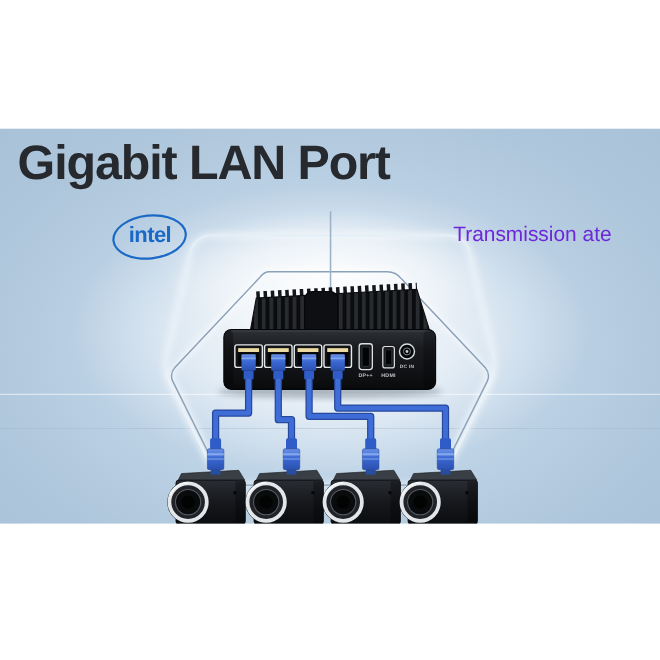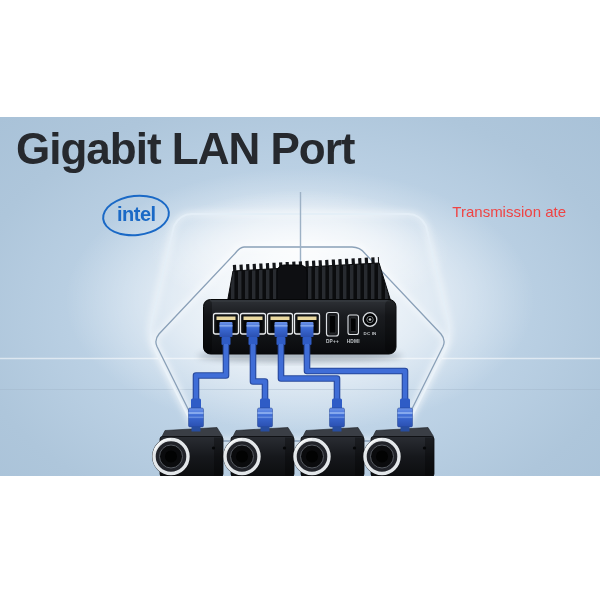--- a/index.html
+++ b/index.html
@@ -21,21 +21,21 @@
     display:flex;align-items:center;justify-content:center;transform:rotate(-6deg);
     background:transparent;
   }
   .intel-oval span{
     font-size:20px;font-weight:700;color:#1a69c6;letter-spacing:-0.5px;
     transform:rotate(6deg);padding-bottom:2px;text-transform:lowercase;
   }
   .intel-models{margin-top:4px;font-size:15px;font-weight:600;color:#2a6bc8;letter-spacing:0.2px;}
   .speed{position:absolute;left:402px;top:200px;width:164px;text-align:center;z-index:4;}
   .speed-value{font-size:26px;font-weight:700;color:#2b55ae;letter-spacing:0.5px;}
-  .speed-caption{font-size:15px;color:#ef4444;margin-top:3px;text-align:right;}
+  .speed-caption{font-size:19px;color:#6d28d9;margin-top:3px;}
   svg text{font-family:"Liberation Sans",sans-serif;}
 </style>
 </head>
 <body>
 
 <div class="stage">
 
   <div class="band-blue"></div>
 
   <svg class="scene" width="600" height="600" viewBox="0 0 600 600">

